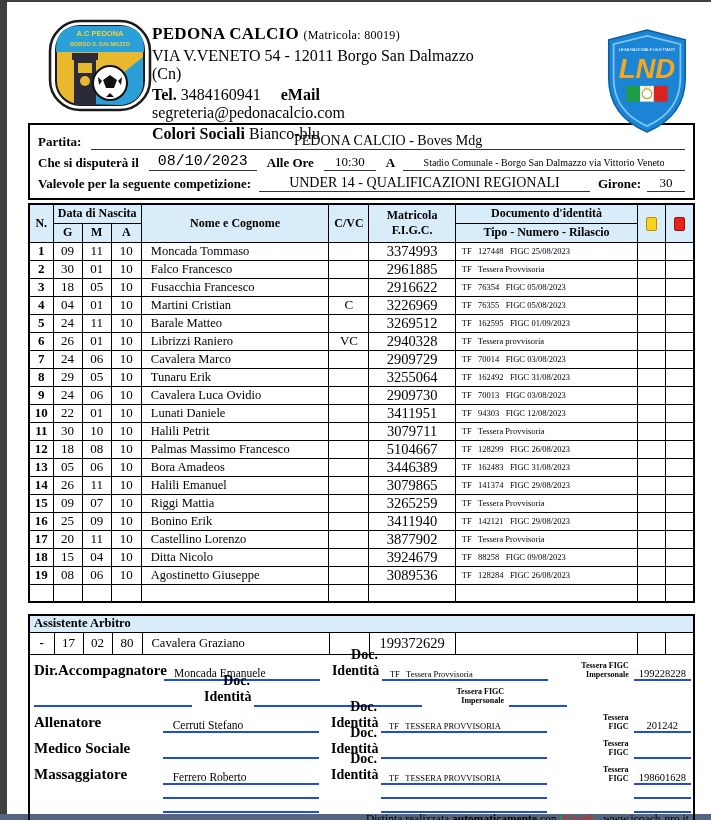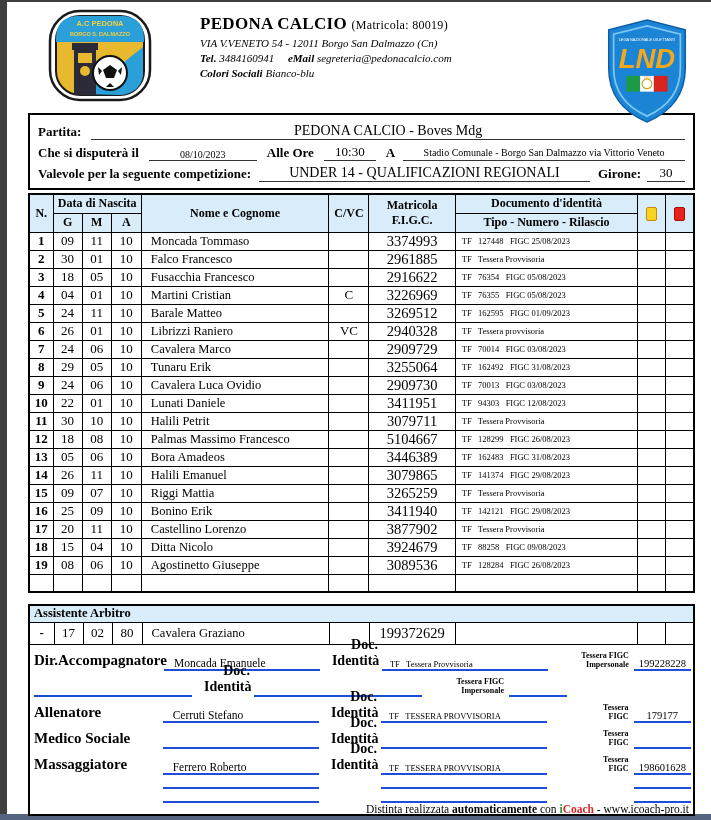--- a/index.html
+++ b/index.html
@@ -1,39 +1,39 @@
 <!DOCTYPE html>
 <html><head>
 <meta charset="utf-8">
 <style>
   * { margin:0; padding:0; box-sizing:border-box; }
   html,body { width:711px; height:820px; overflow:hidden; }
   body { background:#fff; font-family:"Liberation Serif", serif; color:#000; position:relative; }
   .edge-left { position:absolute; left:0; top:0; width:7px; height:820px; background:#3f3f3f; }
   .edge-top { position:absolute; left:0; top:0; width:711px; height:2px; background:#3f3f3f; }
   .edge-bottom { position:absolute; left:0; bottom:0; width:711px; height:6px; background:#55657f; }
-  .page { position:absolute; left:7px; top:2px; width:704px; height:696px; background:#fff; }
+  .page { position:absolute; left:7px; top:12px; width:704px; height:696px; background:#fff; }
 
   
   .header { display:flex; margin:7px 0 0 41px; height:97px; }
   .club-logo { width:104px; height:93px; flex:none; }
-  .club-info { margin-left:48px; padding-top:5px; width:350px; }
+  .club-info { padding-top:5px; width:350px; }
   .club-title { font-size:17px; font-weight:bold; letter-spacing:.3px; }
   .club-title .matric { font-weight:normal; font-size:12px; }
-  .club-line { font-size:11px; margin-top:3px;font-style:italic; }
+  .club-line { font-size:16px; margin-top:3px; }
   .b { font-weight:bold; }
   .lnd-logo { margin-left:auto; margin-right:14px; width:100px; height:108px; margin-top:8px; }
 
   
   .match-box { margin:7px 0 0 21px; width:667px; border:2px solid #000; padding:4px 8px 6px 8px; }
   .m-row { display:flex; align-items:flex-end; height:20px; margin-top:1px; }
   .m-label { font-weight:bold; font-size:13px; white-space:nowrap; }
   .u { border-bottom:1px solid #333; text-align:center; }
   .m-partita-val { flex:1; margin-left:10px; font-size:14px; }
-  .m-date { width:108px; margin:0 10px; font-size:10px; }
+  .m-date { width:108px; margin:0 10px; font-size:15px;font-family:Liberation Mono, monospace; }
   .m-time { width:52px; margin:0 10px; font-size:13px; }
   .m-venue { flex:1; margin-left:8px; font-size:10px; line-height:1.1; padding-bottom:2px; }
   .m-comp { flex:1; margin:0 8px; font-size:14px; }
   .m-girone { width:38px; margin-left:6px; font-size:13px; }
 
   
   table { border-collapse:collapse; table-layout:fixed; }
   .players-table, .assistant-table { width:667px; margin-left:21px; }
   .players-table { margin-top:3px; border:2px solid #000; }
   th, td { border:1px solid #000; overflow:hidden; white-space:nowrap; }
@@ -508,21 +508,21 @@
             <span>Cerruti Stefano</span>
           </div>
           <div class="s-doclabel">Doc.
 Identità</div>
           <div class="s-line s-doc">
             <span>TF   TESSERA PROVVISORIA</span>
           </div>
           <div class="s-teslabel">Tessera
 FIGC</div>
           <div class="s-line s-tes">
-            <span>179177</span>
+            <span>201242</span>
           </div>
         </div>
         <div class="staff-row">
           <div class="s-role">Medico Sociale</div>
           <div class="s-line s-name">
             <span></span>
           </div>
           <div class="s-doclabel">Doc.
 Identità</div>
           <div class="s-line s-doc">

